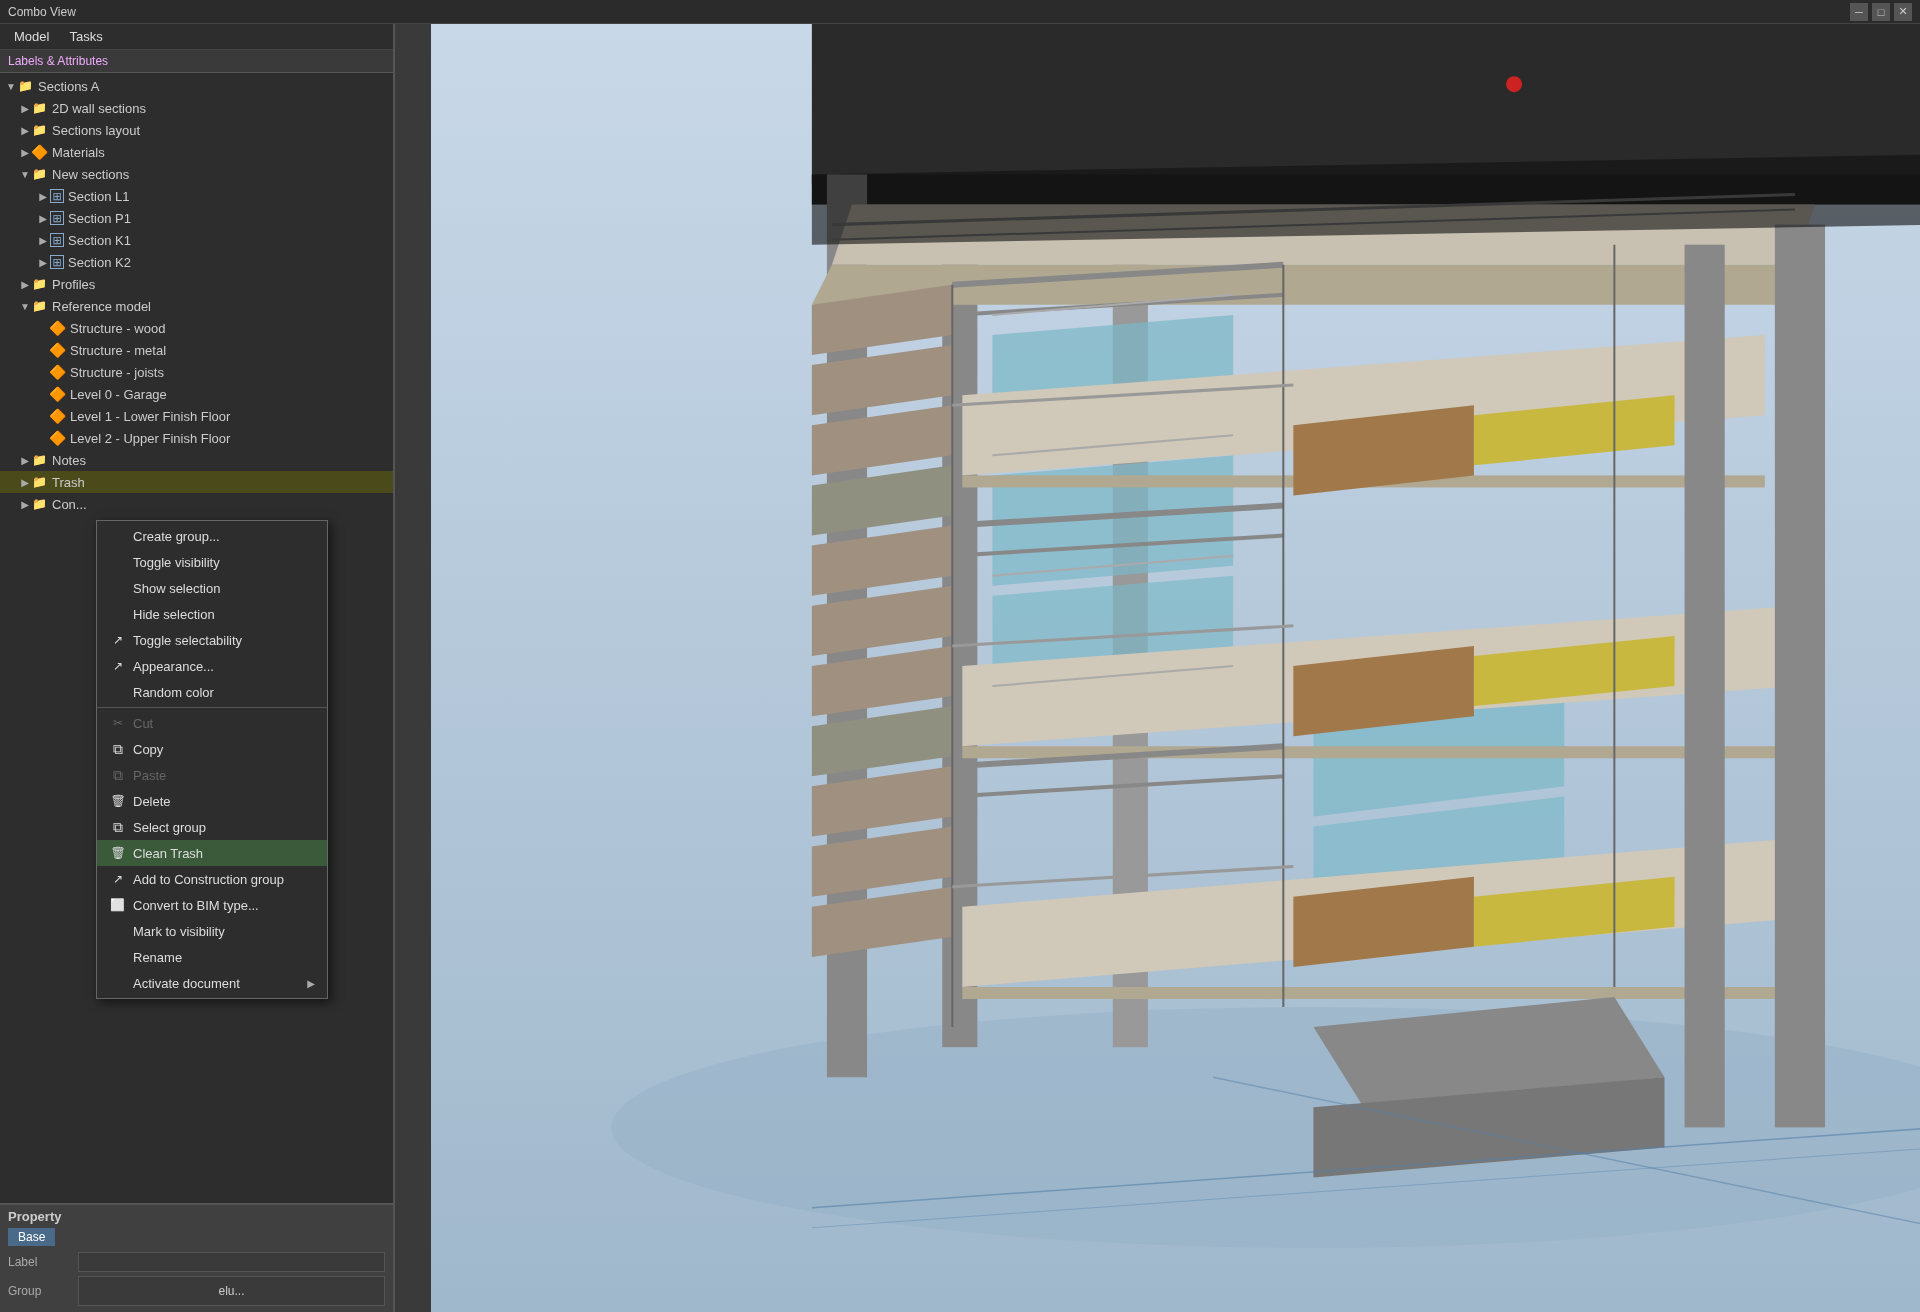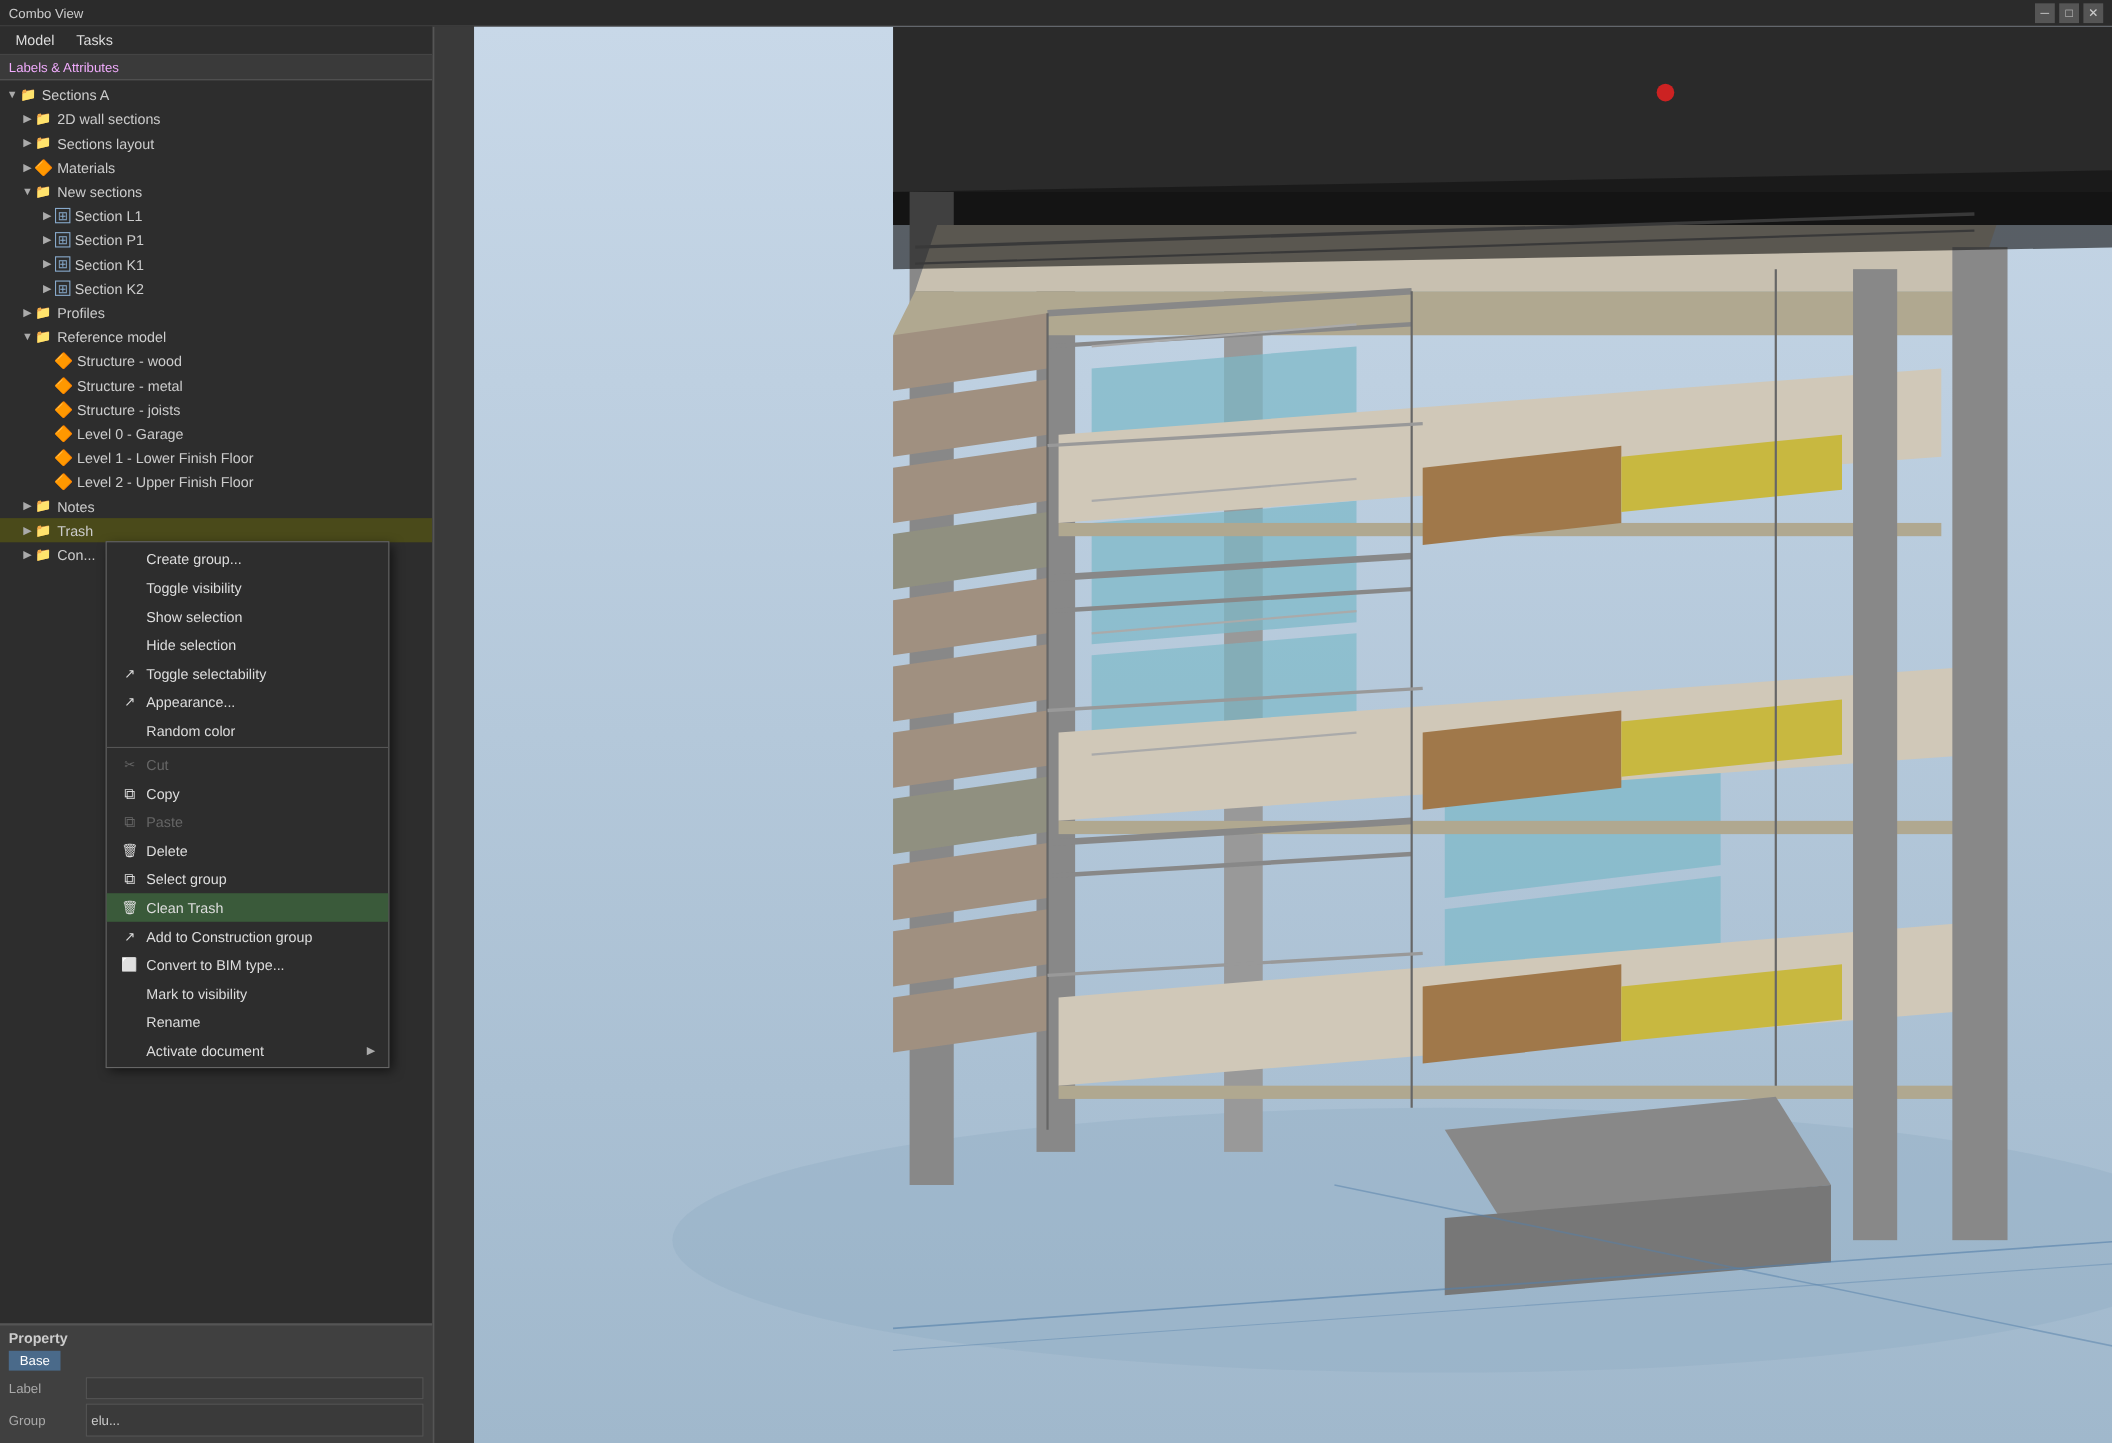--- a/index.html
+++ b/index.html
@@ -176,22 +176,22 @@
       background: #3a3a3a;
       border: 1px solid #555;
       flex: 1;
       height: 20px;
     }
 
     
     .context-menu {
       position: absolute;
       left: 96px;
-      top: 468px;
-      width: 258px;
+      top: 496px;
+      width: 232px;
       background: #2d2d2d;
       border: 1px solid #666;
       box-shadow: 3px 3px 10px rgba(0,0,0,0.6);
       z-index: 1000;
       padding: 2px 0;
     }
     .ctx-item {
       display: flex;
       align-items: center;
       padding: 5px 12px;
@@ -388,21 +388,21 @@
       <div class="property-title">Property</div>
       <div style="display:flex;gap:2px;margin-bottom:4px;">
         <div style="background:#4a6a8a;color:#fff;padding:2px 10px;font-size:12px;cursor:pointer;">Base</div>
       </div>
       <div class="property-row">
         <span class="property-label">Label</span>
         <input class="property-value" style="background: rgb(58, 58, 58); border: 1px solid rgb(85, 85, 85); color: rgb(204, 204, 204); height: 20px;">
       </div>
       <div class="property-row">
         <span class="property-label">Group</span>
-        <div style="display:flex;align-items:center;flex:1;background:#3a3a3a;border:1px solid #555;height:20px;padding:14px 4px;">
+        <div style="display:flex;align-items:center;flex:1;background:#3a3a3a;border:1px solid #555;height:20px;padding:14px 4px;text-align:center;">
           <span style="color:#ccc;font-size:12px;flex:1;">elu...</span>
         </div>
       </div>
     </div>
 
     <div class="context-menu">
 
       <div class="ctx-item">
         <span class="ctx-icon"></span>
         <span>Create group...</span>

